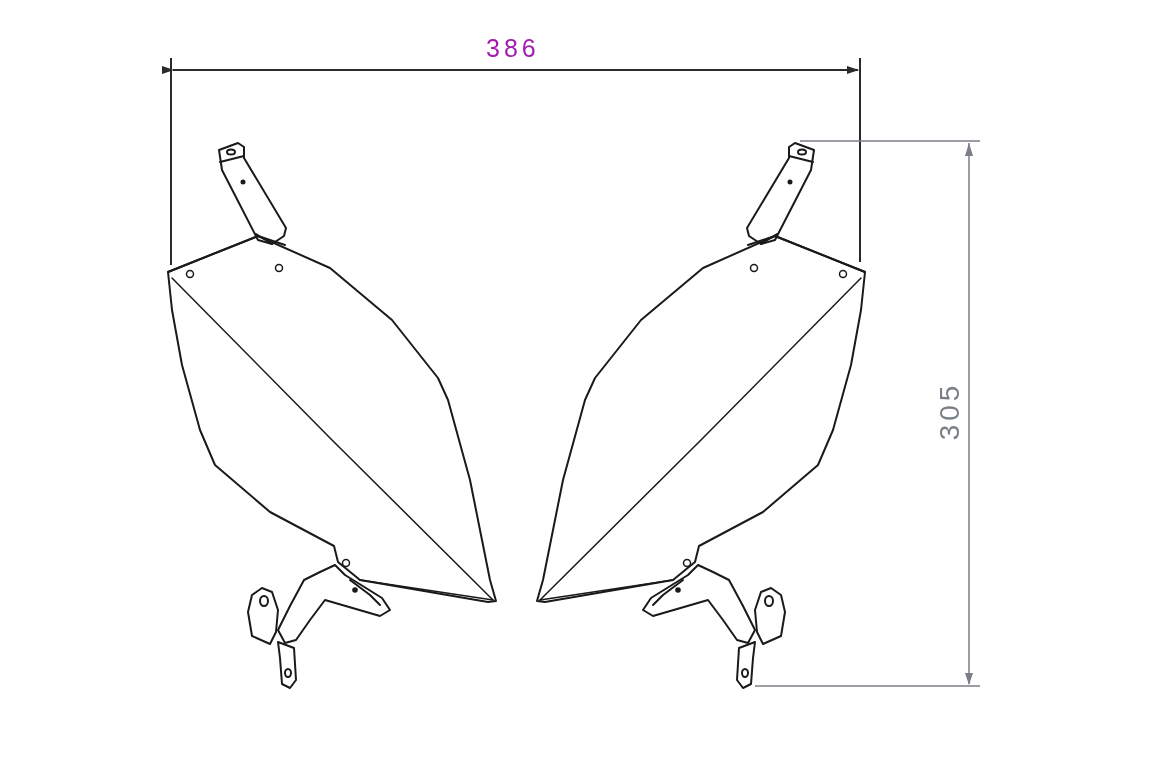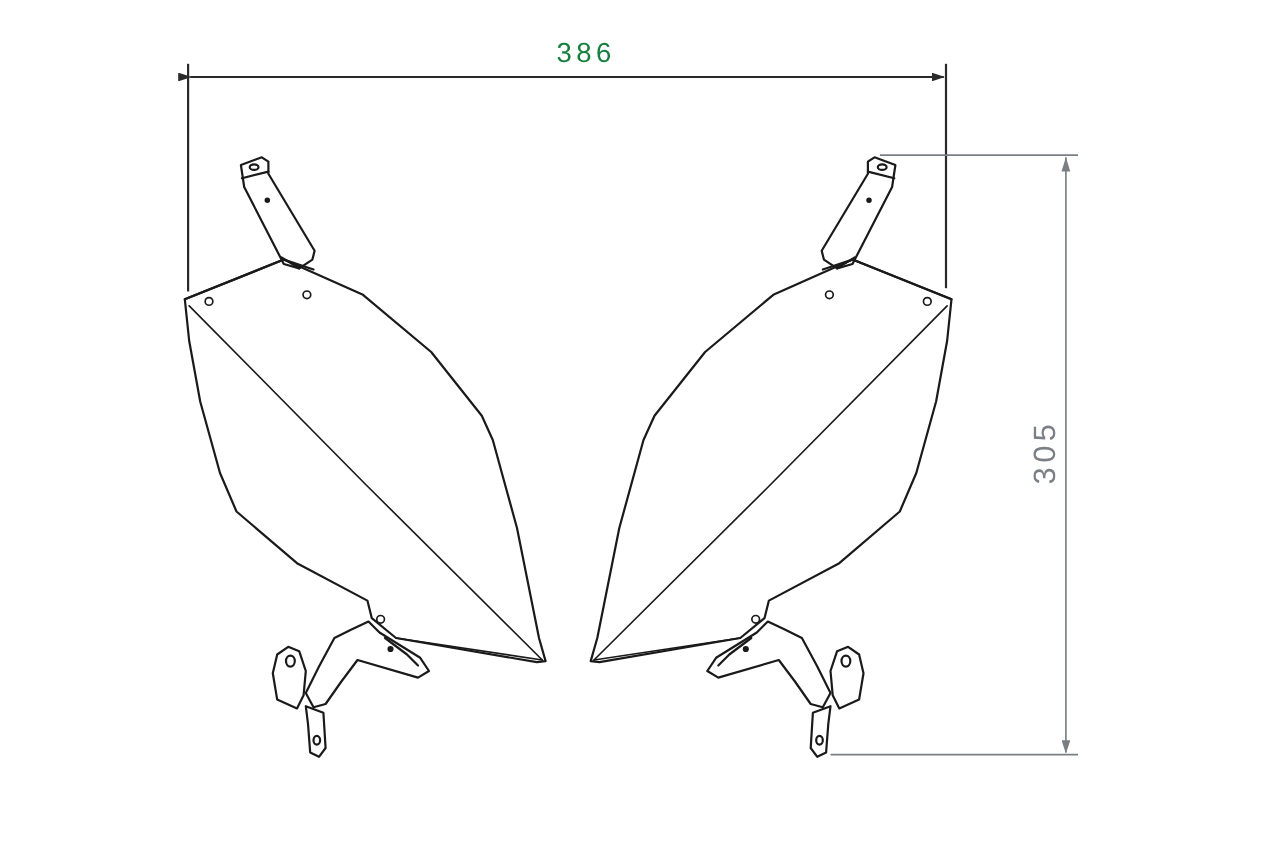--- a/index.html
+++ b/index.html
@@ -1,19 +1,19 @@
 <!DOCTYPE html>
 <html><head>
 <meta charset="utf-8">
 <style>
   html, body { margin: 0; padding: 0; background: #ffffff; }
   body { width: 1151px; height: 768px; position: relative; overflow: hidden; font-family: "Liberation Sans", sans-serif; }
   svg { position: absolute; left: 0; top: 0; }
   .dim-label { position: absolute; font-family: "Liberation Sans", sans-serif; letter-spacing: 4px; }
-  #dim-width-label { left: 486px; top: 34px; font-size: 25px; color: #15803d; margin-left: 20px; }
+  #dim-width-label { left: 486px; top: 34px; font-size: 25px; color: #a21caf; }
   #dim-height-label { left: 905px; top: 395px; font-size: 28px; color: #7a7f86; transform: rotate(-90deg); transform-origin: center; width: 90px; text-align: center; }
 </style>
 </head>
 <body>
 
 <svg width="1151" height="768" viewBox="0 0 1151 768">
   <defs>
     <marker id="arrowDark" markerWidth="12" markerHeight="8" refX="11" refY="4" orient="auto" markerUnits="userSpaceOnUse">
       <path d="M0,0 L12,4 L0,8 Z" fill="#2a2a2a"></path>
     </marker>

